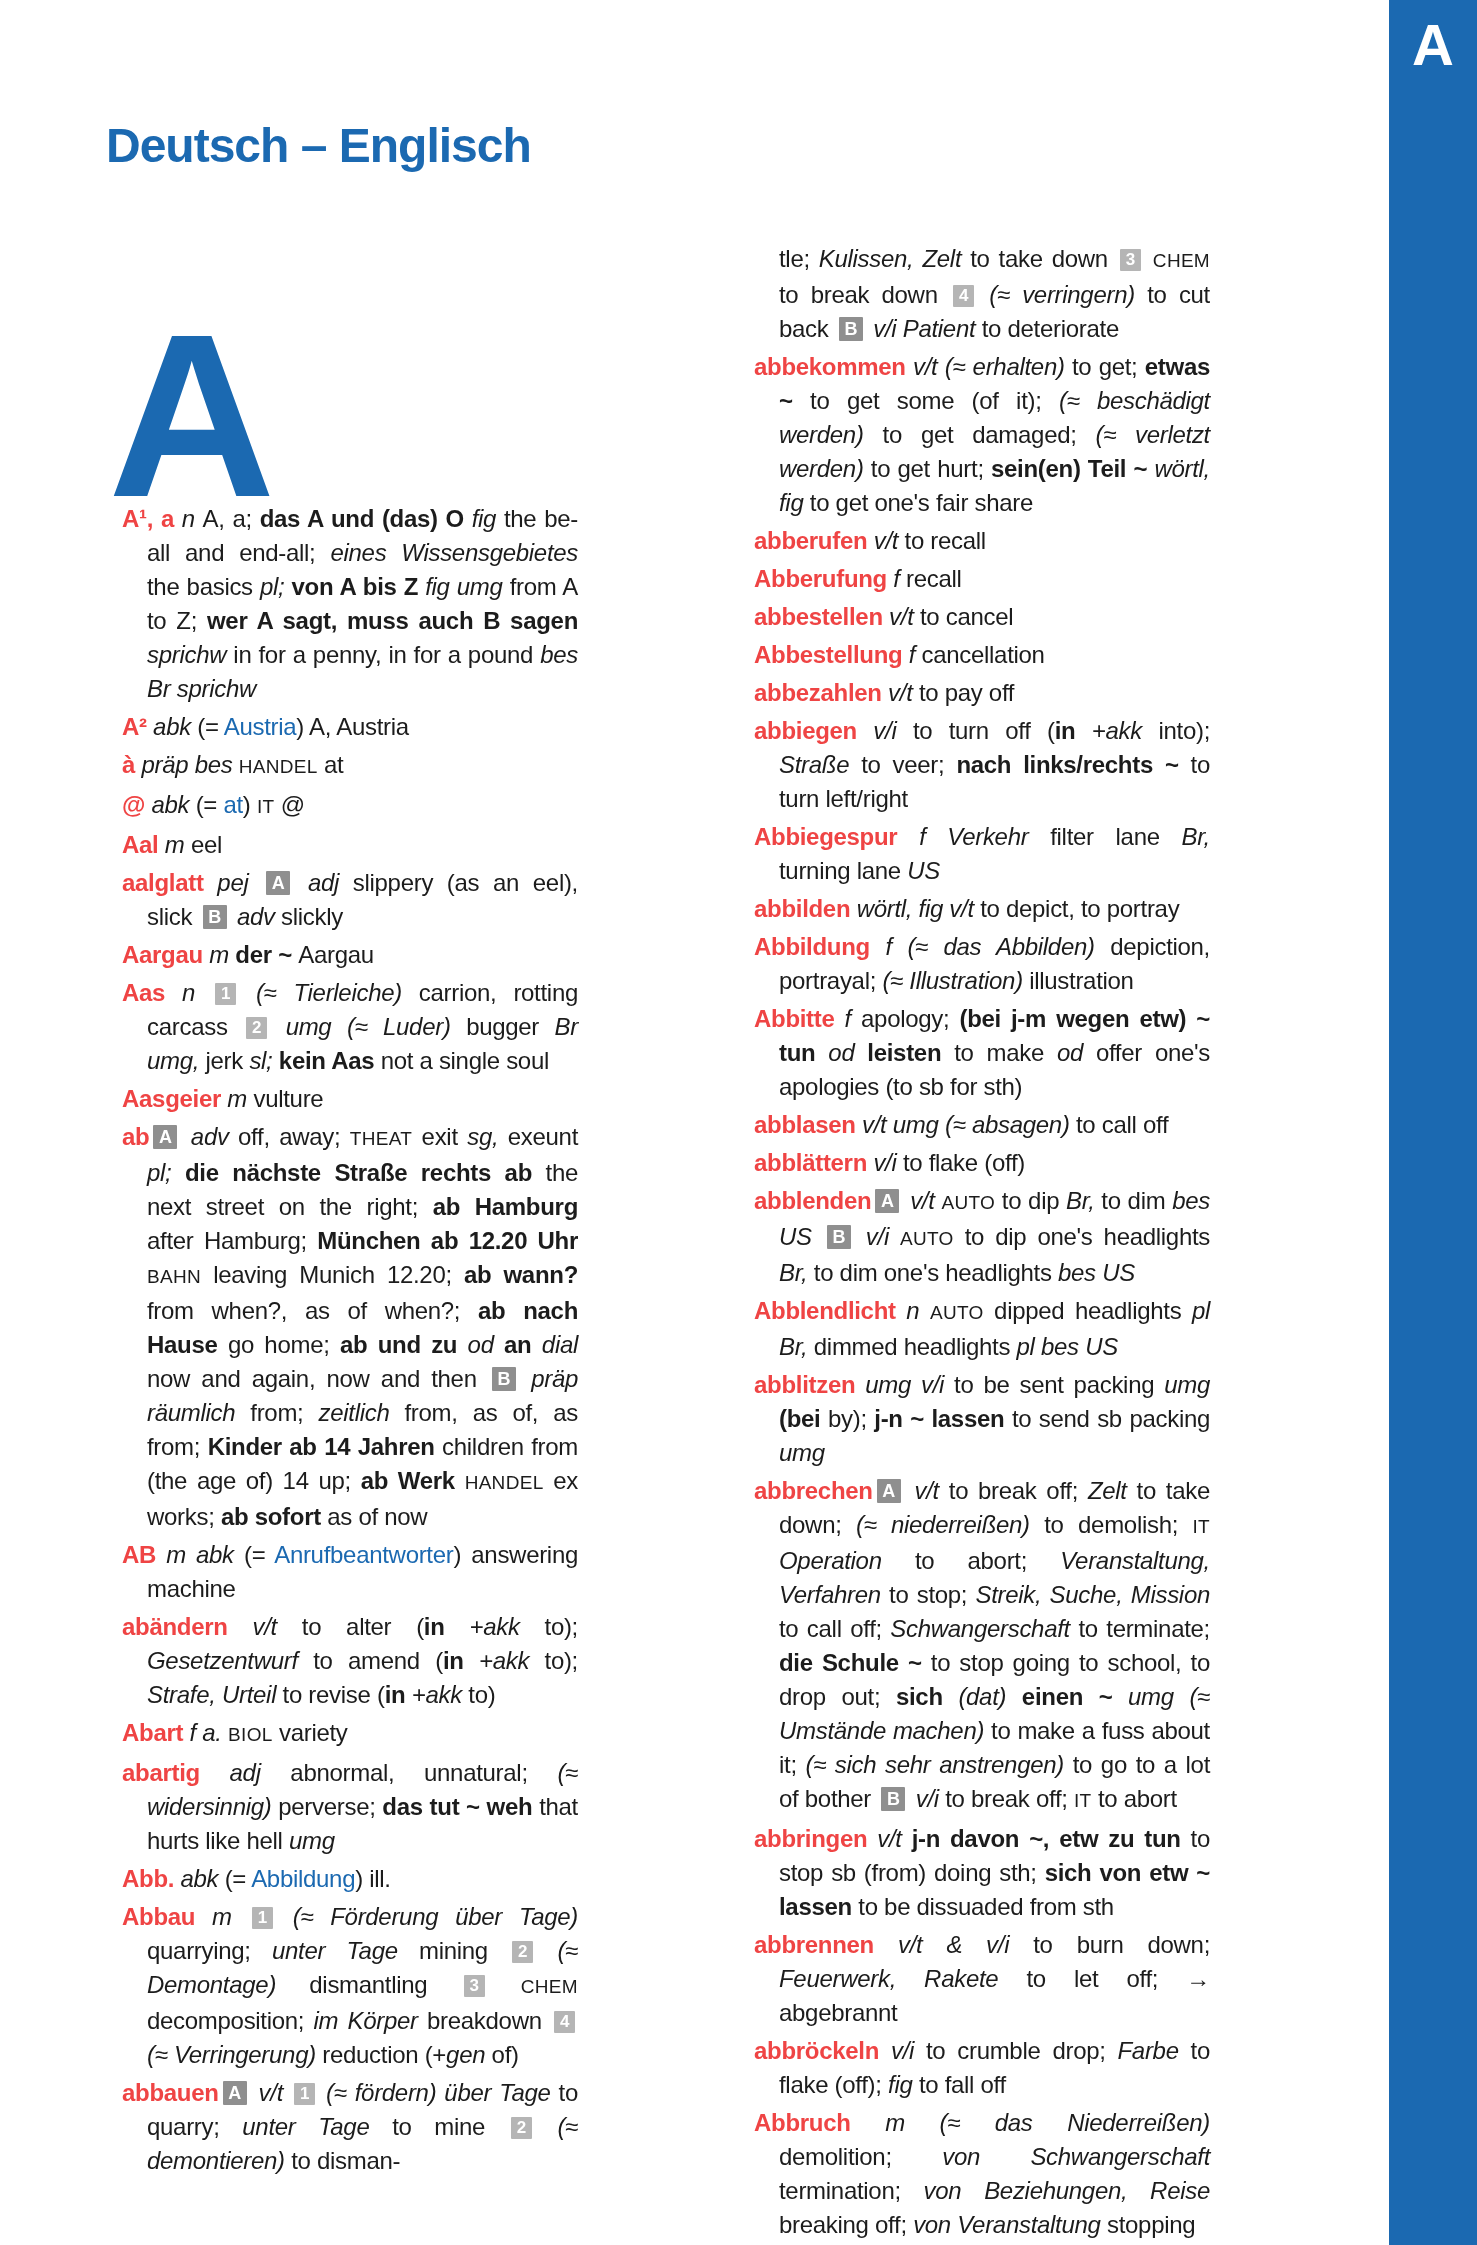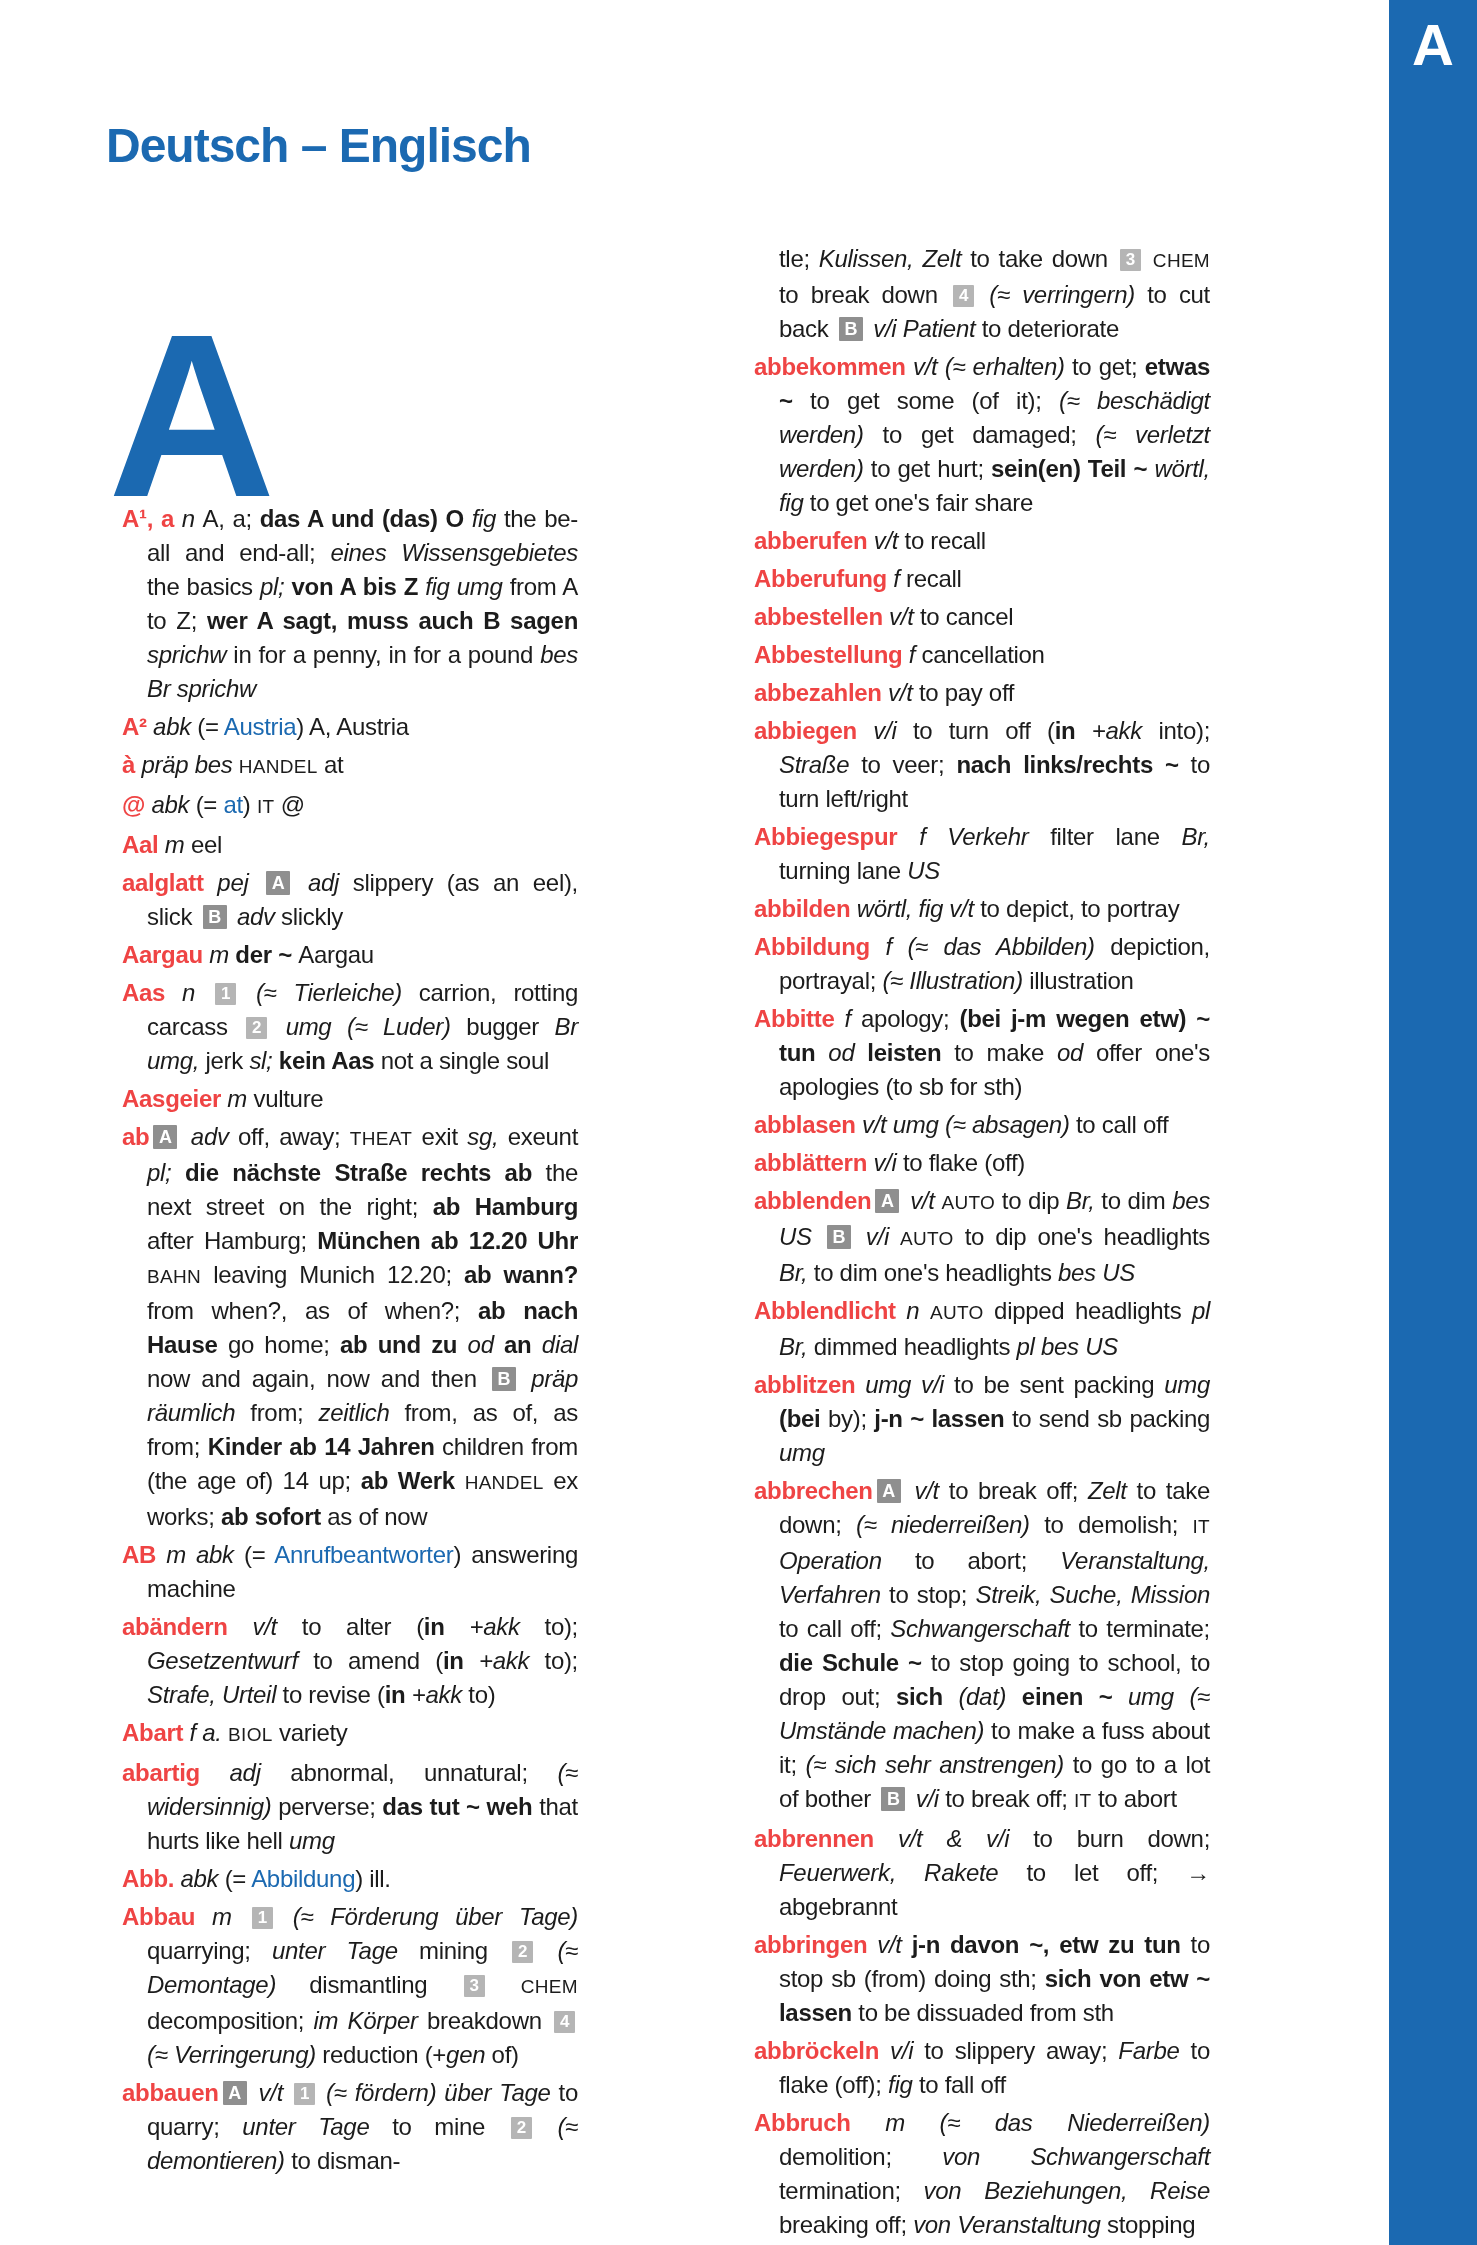--- a/index.html
+++ b/index.html
@@ -67,21 +67,21 @@
       <p class="entry"><span class="seg-hw">Abbiegespur</span><span class="seg-i"> f Verkehr </span><span class="seg-r">filter lane </span><span class="seg-i">Br, </span><span class="seg-r">turning lane </span><span class="seg-i">US</span></p>
       <p class="entry"><span class="seg-hw">abbilden</span><span class="seg-i"> wörtl, fig v/t </span><span class="seg-r">to depict, to portray</span></p>
       <p class="entry"><span class="seg-hw">Abbildung</span><span class="seg-i"> f (≈ das Abbilden) </span><span class="seg-r">depiction, portrayal; </span><span class="seg-i">(≈ Illustration) </span><span class="seg-r">illustration</span></p>
       <p class="entry"><span class="seg-hw">Abbitte</span><span class="seg-i"> f </span><span class="seg-r">apology; </span><span class="seg-b">(bei j-m wegen etw) ~ tun </span><span class="seg-i">od </span><span class="seg-b">leisten </span><span class="seg-r">to make </span><span class="seg-i">od </span><span class="seg-r">offer one's apologies (to sb for sth)</span></p>
       <p class="entry"><span class="seg-hw">abblasen</span><span class="seg-i"> v/t umg (≈ absagen) </span><span class="seg-r">to call off</span></p>
       <p class="entry"><span class="seg-hw">abblättern</span><span class="seg-i"> v/i </span><span class="seg-r">to flake (off)</span></p>
       <p class="entry"><span class="seg-hw">abblenden</span><span class="seg-bx">A</span><span class="seg-i"> v/t </span><span class="seg-sc">AUTO</span><span class="seg-r"> to dip </span><span class="seg-i">Br, </span><span class="seg-r">to dim </span><span class="seg-i">bes US </span><span class="seg-bx">B</span><span class="seg-i"> v/i </span><span class="seg-sc">AUTO</span><span class="seg-r"> to dip one's headlights </span><span class="seg-i">Br, </span><span class="seg-r">to dim one's headlights </span><span class="seg-i">bes US</span></p>
       <p class="entry"><span class="seg-hw">Abblendlicht</span><span class="seg-i"> n </span><span class="seg-sc">AUTO</span><span class="seg-r"> dipped headlights </span><span class="seg-i">pl Br, </span><span class="seg-r">dimmed headlights </span><span class="seg-i">pl bes US</span></p>
       <p class="entry"><span class="seg-hw">abblitzen</span><span class="seg-i"> umg v/i </span><span class="seg-r">to be sent packing </span><span class="seg-i">umg </span><span class="seg-b">(bei</span><span class="seg-r"> by); </span><span class="seg-b">j-n ~ lassen </span><span class="seg-r">to send sb packing </span><span class="seg-i">umg</span></p>
       <p class="entry"><span class="seg-hw">abbrechen</span><span class="seg-bx">A</span><span class="seg-i"> v/t </span><span class="seg-r">to break off; </span><span class="seg-i">Zelt </span><span class="seg-r">to take down; </span><span class="seg-i">(≈ niederreißen) </span><span class="seg-r">to demolish; </span><span class="seg-sc">IT</span><span class="seg-i"> Operation </span><span class="seg-r">to abort; </span><span class="seg-i">Veranstaltung, Verfahren </span><span class="seg-r">to stop; </span><span class="seg-i">Streik, Suche, Mission </span><span class="seg-r">to call off; </span><span class="seg-i">Schwangerschaft </span><span class="seg-r">to terminate; </span><span class="seg-b">die Schule ~ </span><span class="seg-r">to stop going to school, to drop out; </span><span class="seg-b">sich </span><span class="seg-i">(dat) </span><span class="seg-b">einen ~ </span><span class="seg-i">umg (≈ Umstände machen) </span><span class="seg-r">to make a fuss about it; </span><span class="seg-i">(≈ sich sehr anstrengen) </span><span class="seg-r">to go to a lot of bother </span><span class="seg-bx">B</span><span class="seg-i"> v/i </span><span class="seg-r">to break off; </span><span class="seg-sc">IT</span><span class="seg-r"> to abort</span></p>
+      <p class="entry"><span class="seg-hw">abbringen</span><span class="seg-i"> v/t </span><span class="seg-b">j-n davon ~, etw zu tun </span><span class="seg-r">to stop sb (from) doing sth; </span><span class="seg-b">sich von etw ~ lassen </span><span class="seg-r">to be dissuaded from sth</span></p>
       <p class="entry"><span class="seg-hw">abbrennen</span><span class="seg-i"> v/t &amp; v/i </span><span class="seg-r">to burn down; </span><span class="seg-i">Feuerwerk, Rakete </span><span class="seg-r">to let off; → abgebrannt</span></p>
-      <p class="entry"><span class="seg-hw">abbringen</span><span class="seg-i"> v/t </span><span class="seg-b">j-n davon ~, etw zu tun </span><span class="seg-r">to stop sb (from) doing sth; </span><span class="seg-b">sich von etw ~ lassen </span><span class="seg-r">to be dissuaded from sth</span></p>
-      <p class="entry"><span class="seg-hw">abbröckeln</span><span class="seg-i"> v/i </span><span class="seg-r">to slippery away; </span><span class="seg-i">Farbe </span><span class="seg-r">to flake (off); </span><span class="seg-i">fig </span><span class="seg-r">to fall off</span></p>
+      <p class="entry"><span class="seg-hw">abbröckeln</span><span class="seg-i"> v/i </span><span class="seg-r">to crumble drop; </span><span class="seg-i">Farbe </span><span class="seg-r">to flake (off); </span><span class="seg-i">fig </span><span class="seg-r">to fall off</span></p>
       <p class="entry"><span class="seg-hw">Abbruch</span><span class="seg-i"> m (≈ das Niederreißen) </span><span class="seg-r">demolition; </span><span class="seg-i">von Schwangerschaft </span><span class="seg-r">termination; </span><span class="seg-i">von Beziehungen, Reise </span><span class="seg-r">breaking off; </span><span class="seg-i">von Veranstaltung </span><span class="seg-r">stopping</span></p>
     </div>
   <div class="sidebar">
     <span class="sidebar-letter">A</span>
   </div>
 </div>
 
 </body></html>

